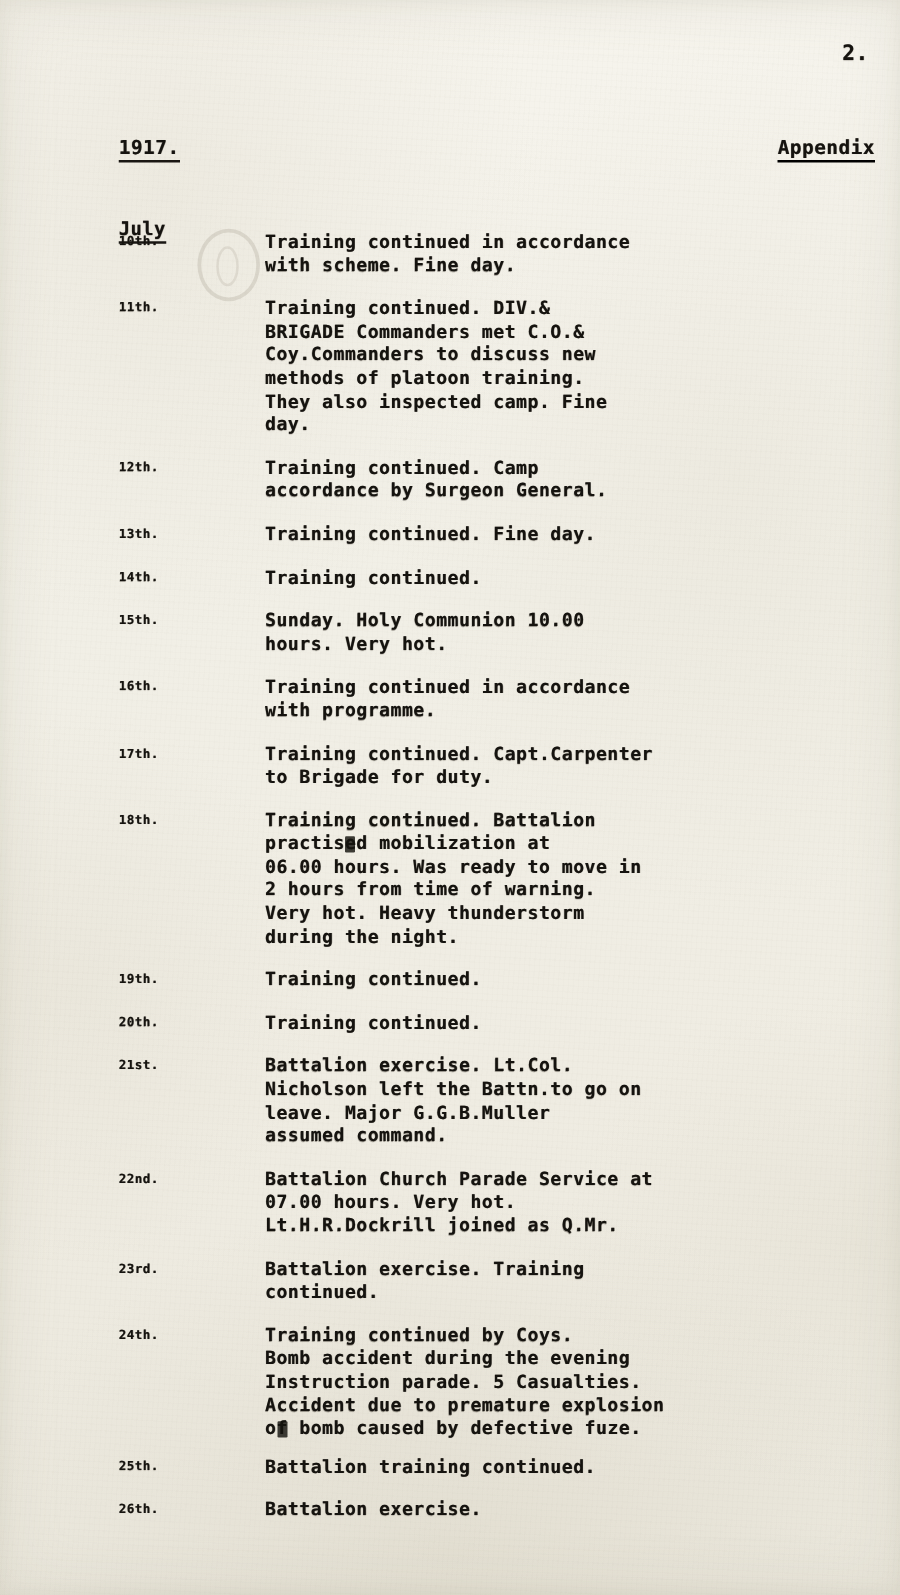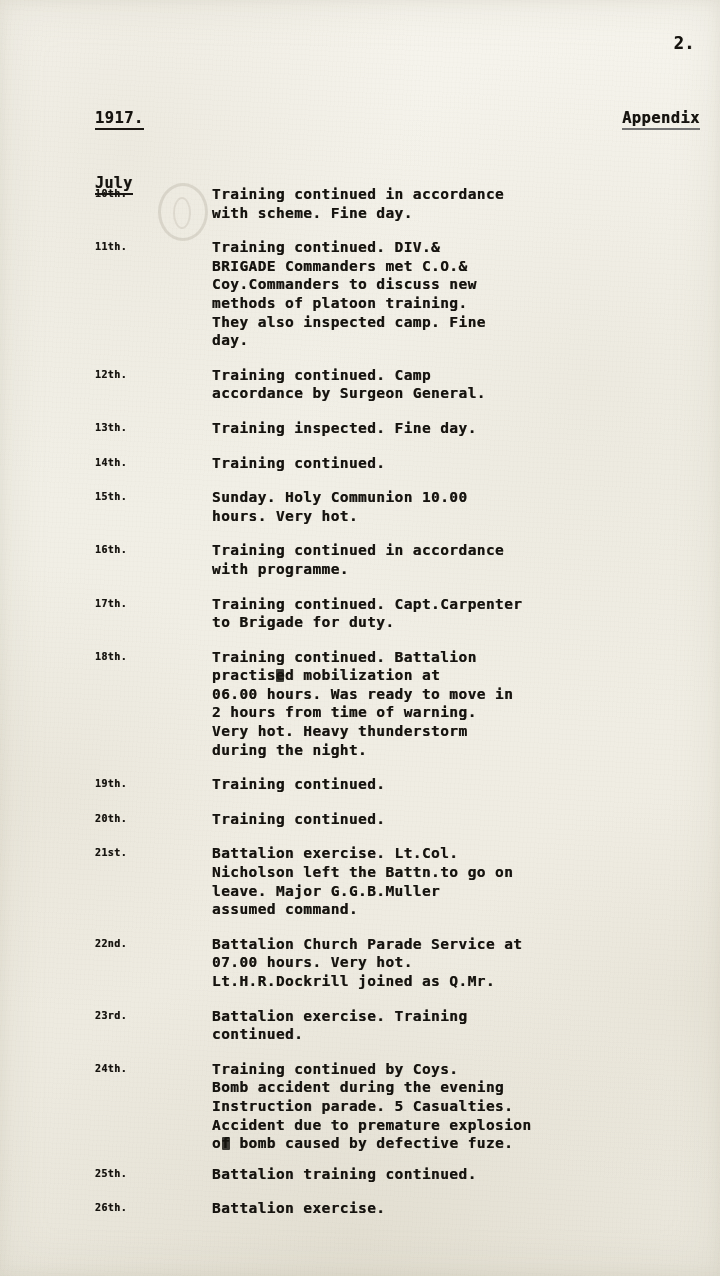--- a/index.html
+++ b/index.html
@@ -109,21 +109,21 @@
     font-size: 15.5px;
     border-bottom: 2px solid #1a1713;
     padding-bottom: 1px;
     line-height: 17px;
   }
   #appendix-heading {
     position: absolute;
     right: 0;
     top: 0;
     font-size: 15.5px;
-    border-bottom: 2px solid #737373;
+    border-bottom: 2px solid #000000;
     padding-bottom: 1px;
     line-height: 17px;
   }
 
   #month-heading {
     position: absolute;
     left: 95px;
     top: 147px;
     font-size: 15px;
     border-bottom: 2px solid #1a1713;
@@ -213,21 +213,21 @@
 They also inspected camp. Fine
 day.</div>
       </div>
       <div class="entry">
         <div class="entry-date ink">12th.</div>
         <div class="entry-text ink">Training continued. Camp
 accordance by Surgeon General.</div>
       </div>
       <div class="entry">
         <div class="entry-date ink">13th.</div>
-        <div class="entry-text ink">Training inspected.  Fine day.</div>
+        <div class="entry-text ink">Training continued.  Fine day.</div>
       </div>
       <div class="entry">
         <div class="entry-date ink">14th.</div>
         <div class="entry-text ink">Training continued.</div>
       </div>
       <div class="entry">
         <div class="entry-date ink">15th.</div>
         <div class="entry-text ink">Sunday.  Holy Communion 10.00
 hours.  Very hot.</div>
       </div>

